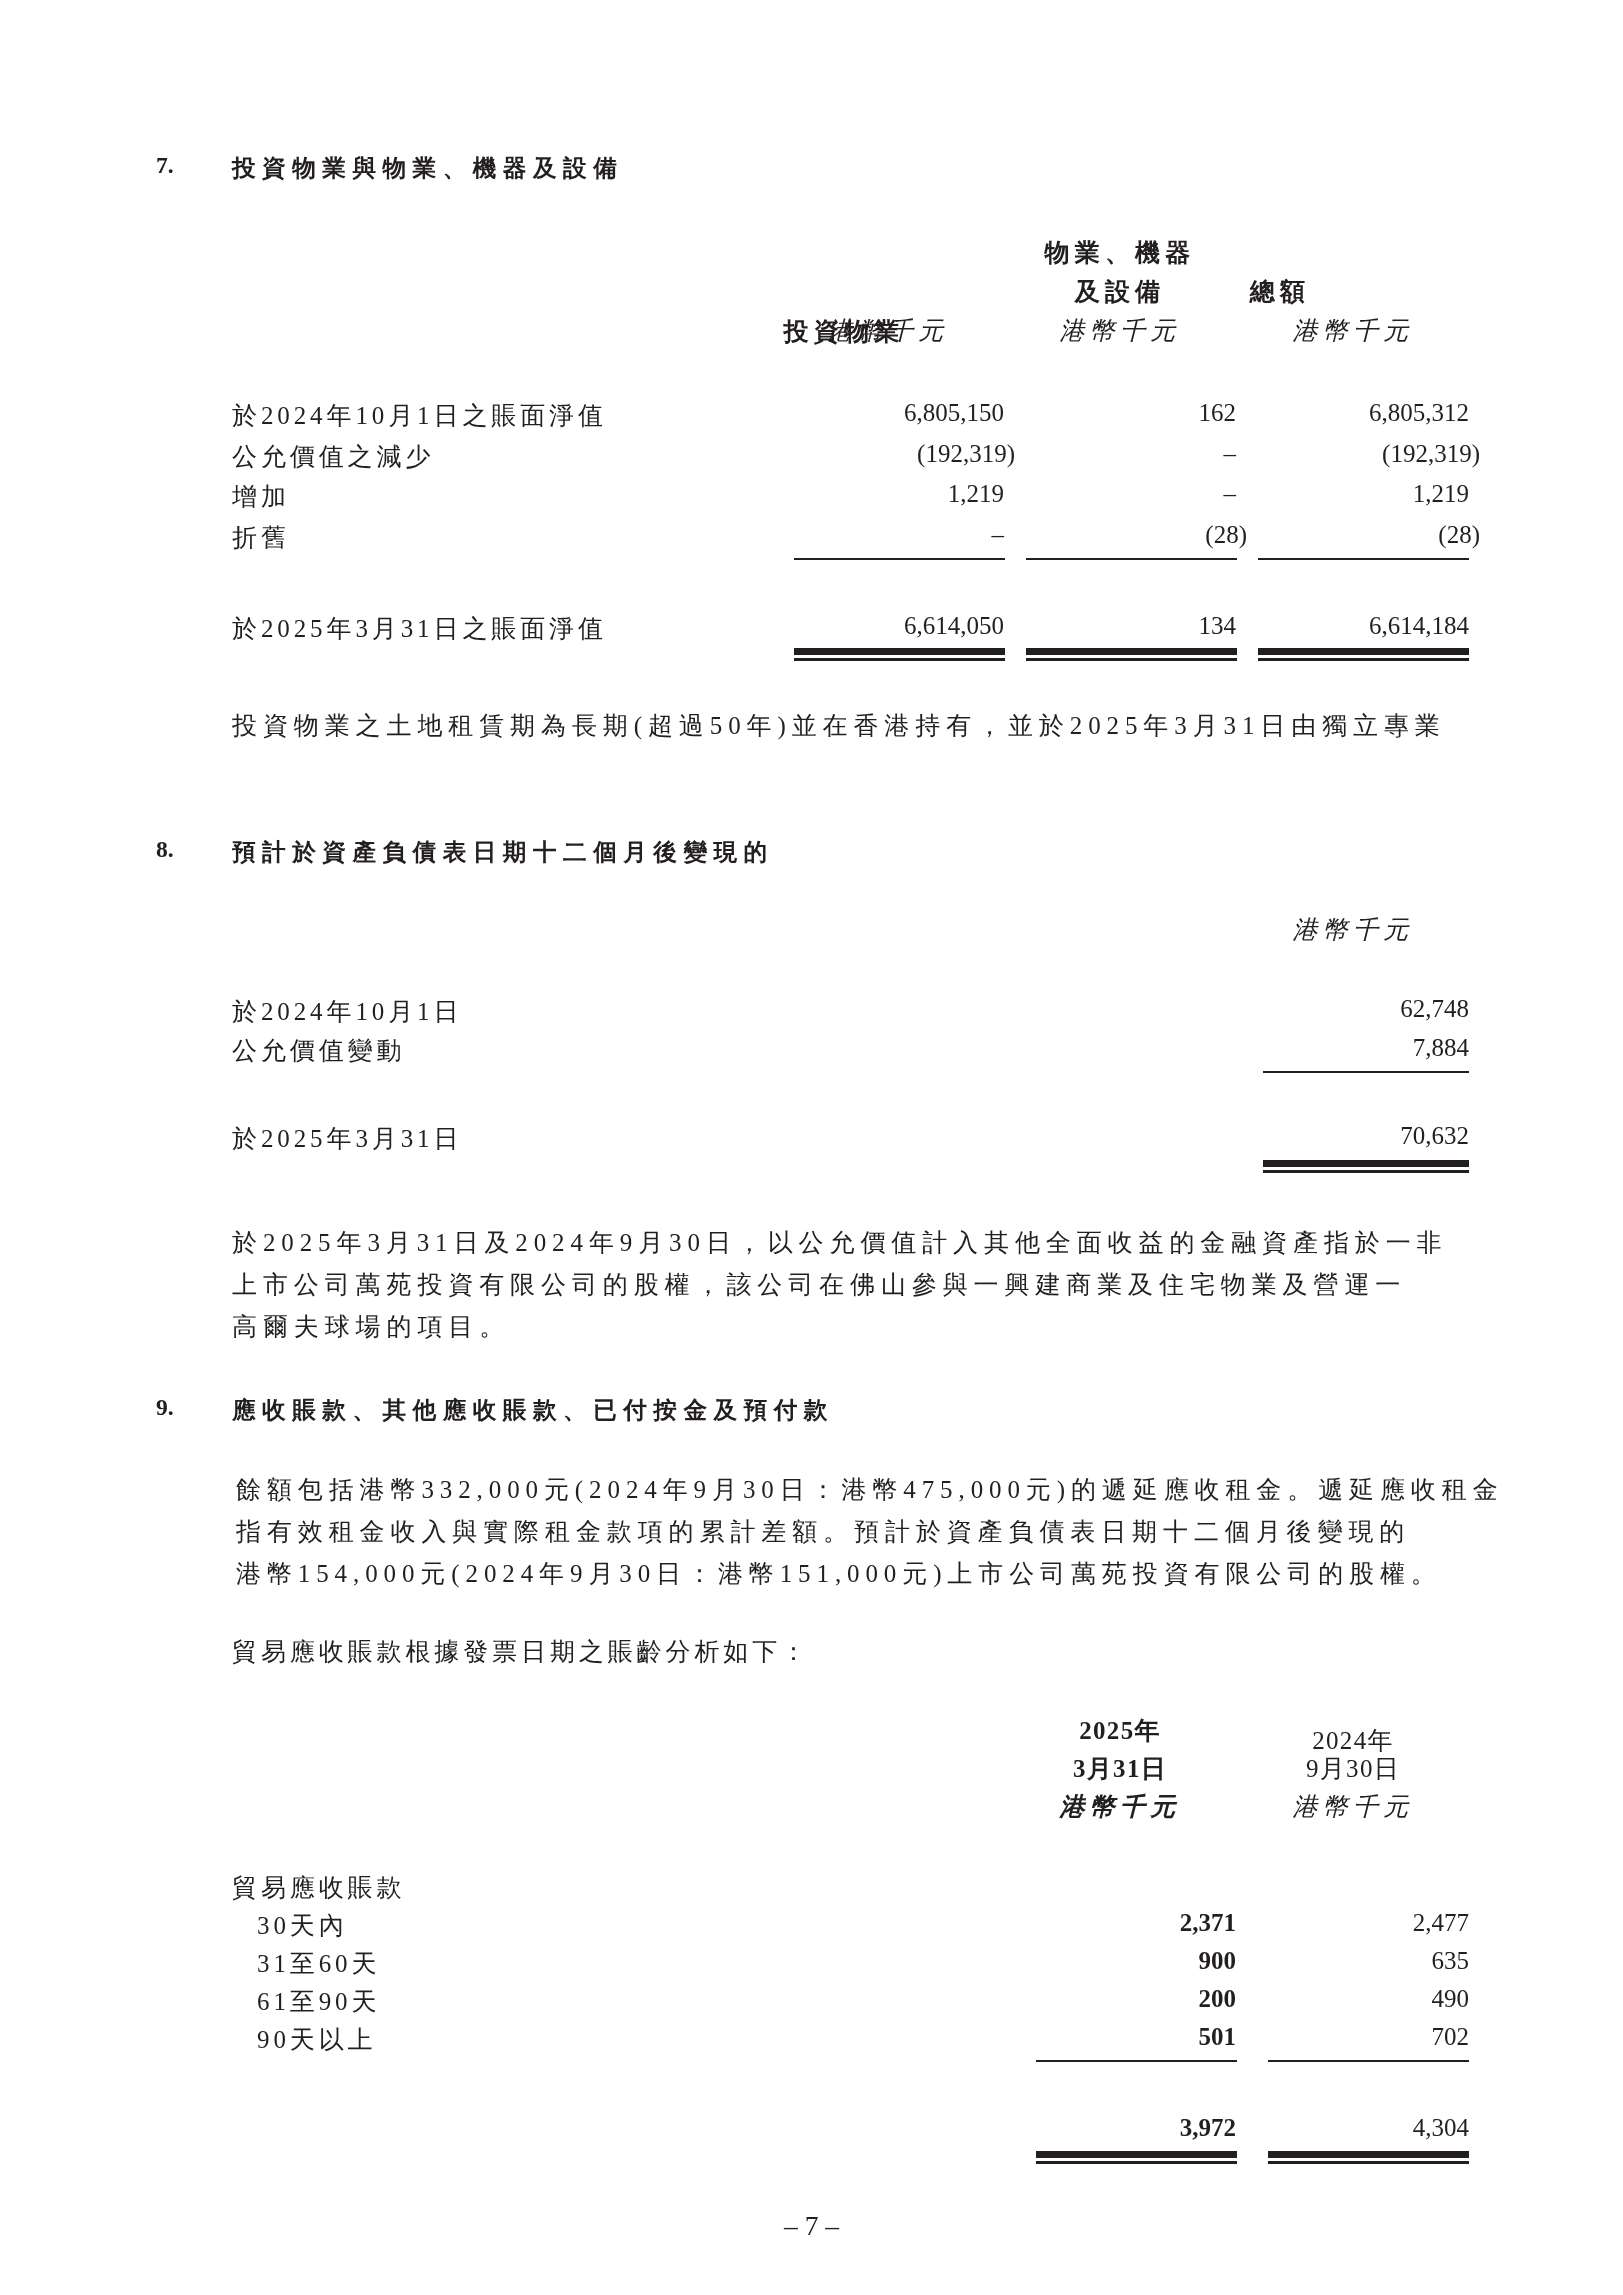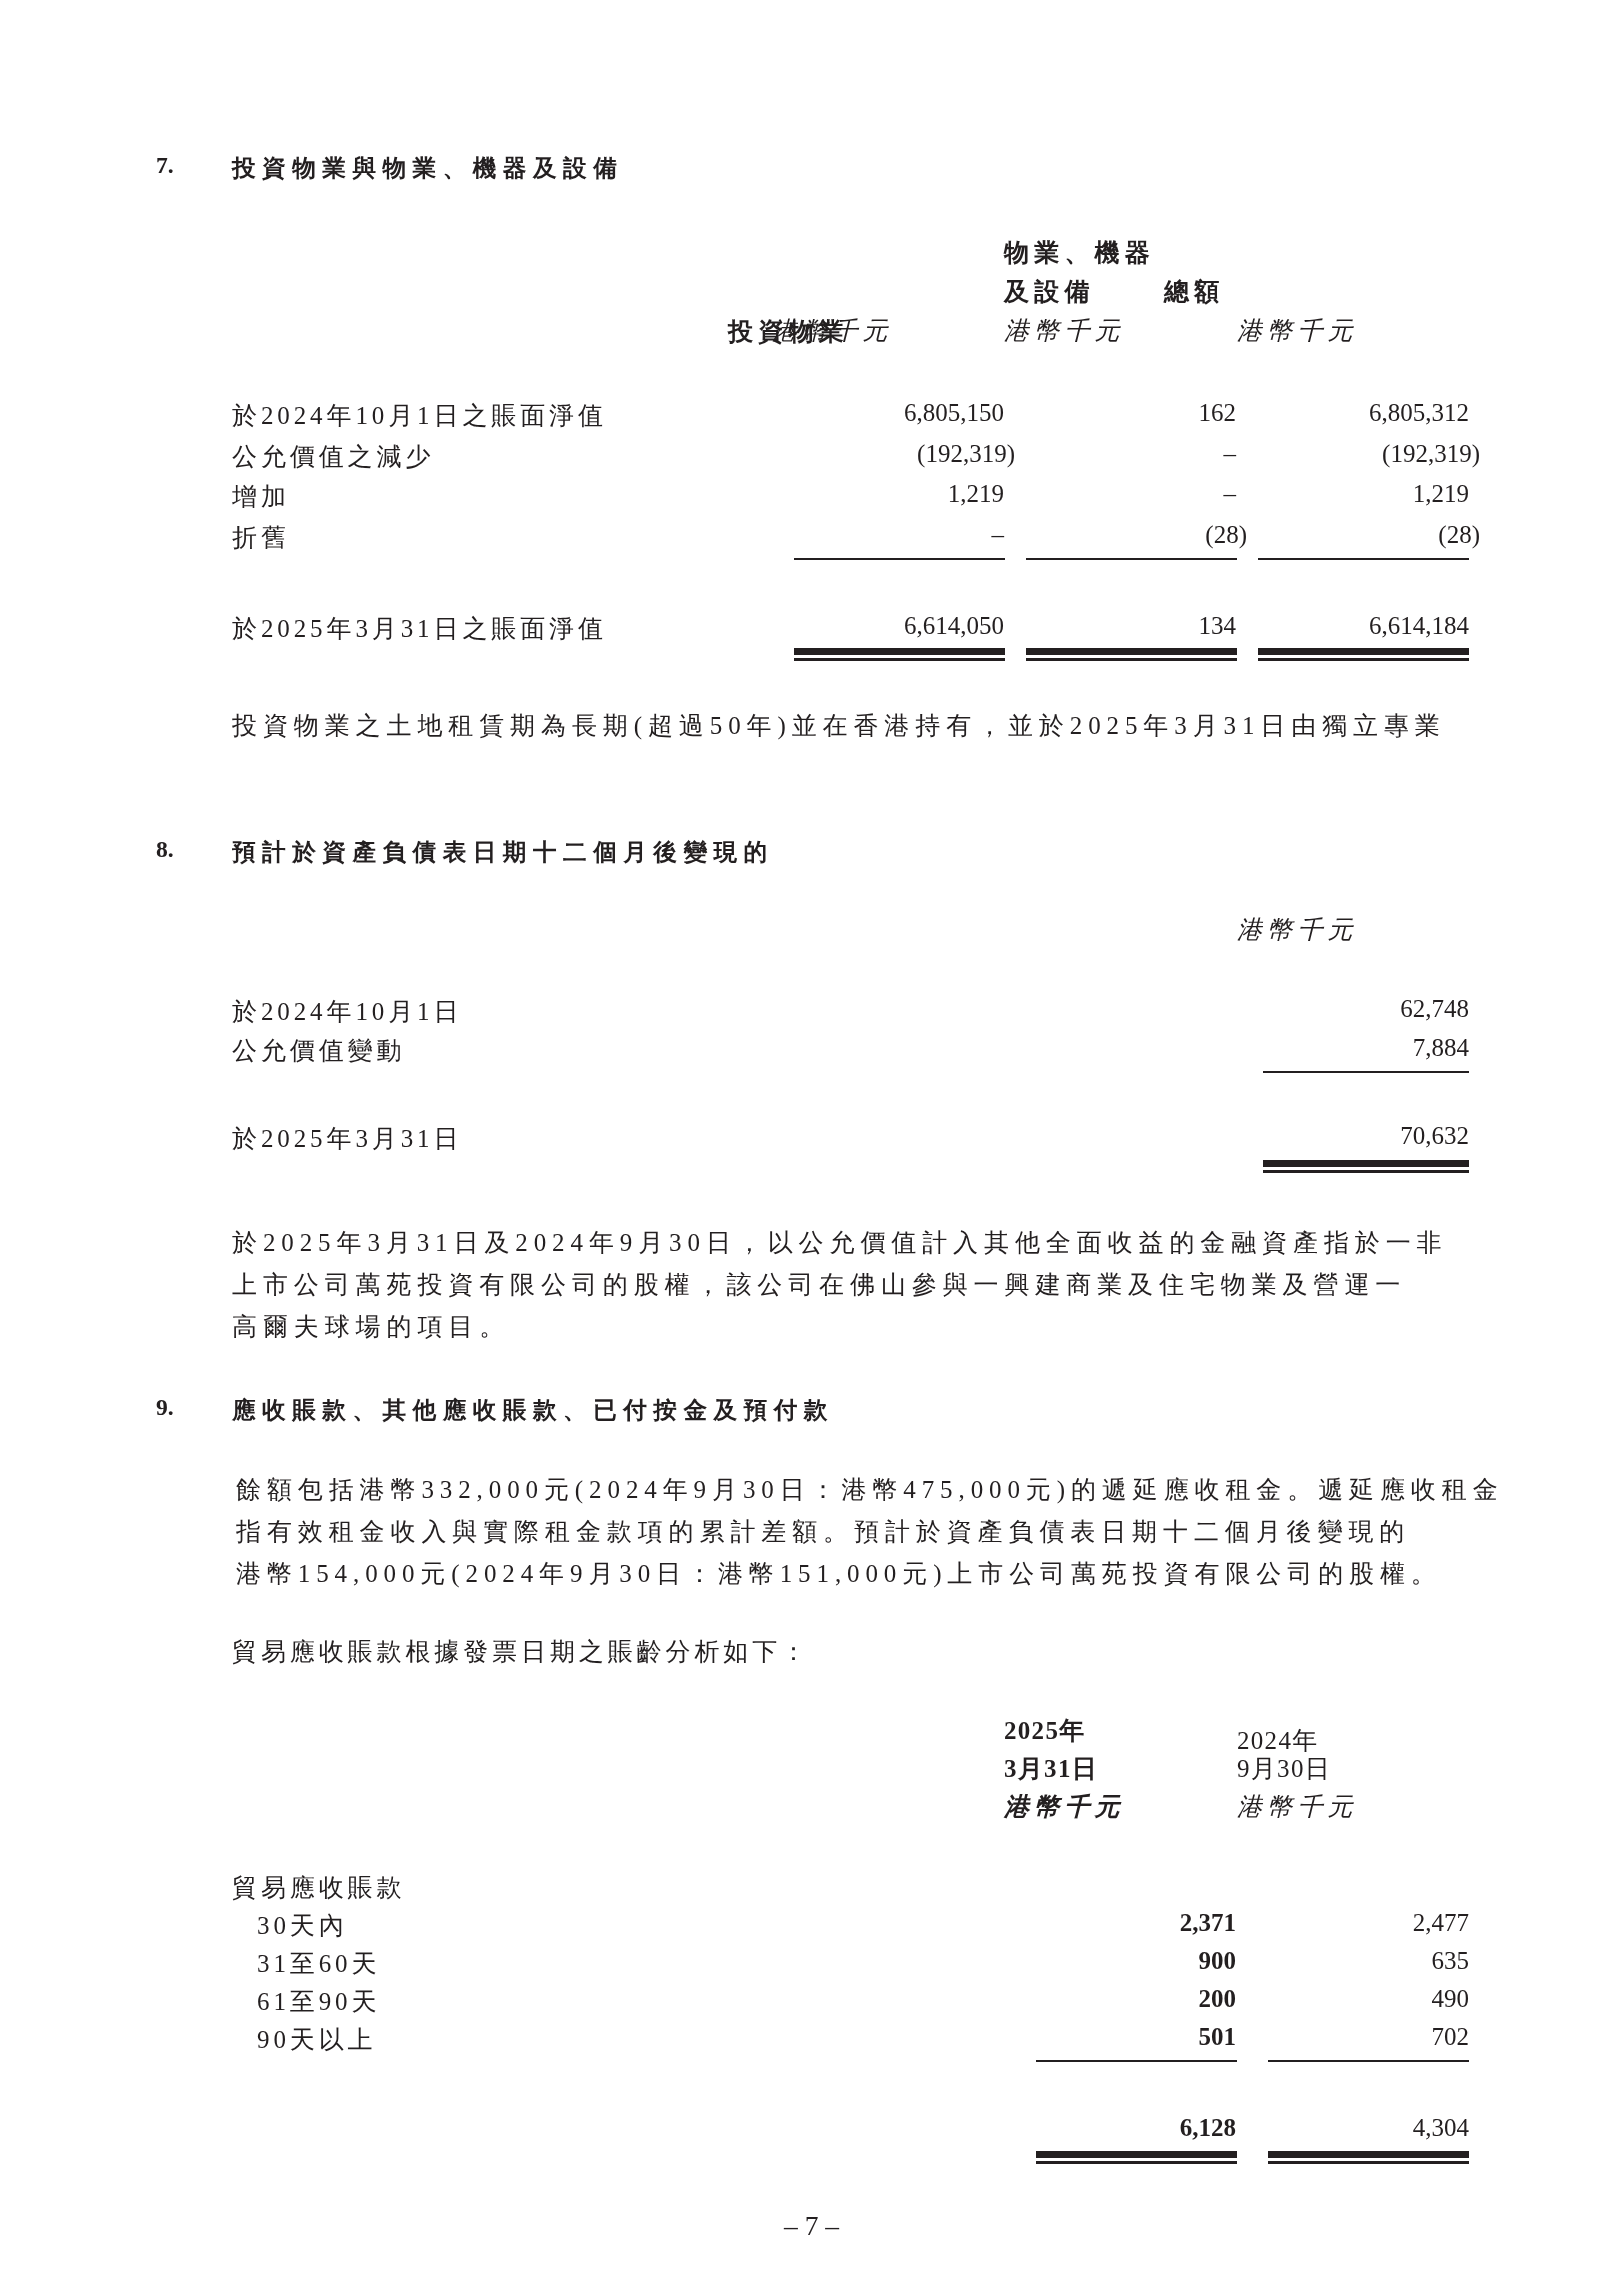--- a/index.html
+++ b/index.html
@@ -7,21 +7,21 @@
     width:1623px; height:2295px; position:relative; overflow:hidden;
     font-family:"Liberation Serif","DejaVu Serif",serif; color:#231f20;
   }
   .abs { position:absolute; }
   .sec-num { font-weight:bold; font-size:23.6px; left:156px; }
   .sec-title { font-weight:bold; font-size:23.6px; left:232px; letter-spacing:6.5px; }
   .txt { font-size:25px; letter-spacing:3.9px; white-space:nowrap; }
   .num { font-size:25px; text-align:right; white-space:nowrap; }
   .bold { font-weight:bold; }
   .ital { font-style:italic; }
-  .hdr { font-size:25px; text-align:left; white-space:nowrap; letter-spacing:5.2px; }
+  .hdr { font-size:25px; text-align:center; white-space:nowrap; letter-spacing:5.2px; }
   .line1 { position:absolute; height:2px; background:#231f20; }
   .dbl-thick { position:absolute; height:6.5px; background:#231f20; }
   .dbl-thin { position:absolute; height:2.6px; background:#231f20; }
   .para { font-size:25px; letter-spacing:5.9px; line-height:42px; width:1243px; text-align:justify; }
   .para div { white-space:nowrap; }
 </style>
 </head>
 <body>
 
 <div class="abs sec-num" style="top:152px;">7.</div>
@@ -131,21 +131,21 @@
 <div class="abs num bold" style="top:1985px; left:1004px; width:232px;">200</div>
 <div class="abs num" style="top:1985px; left:1237px; width:232px;">490</div>
 
 <div class="abs txt" style="top:2023px; left:257px;">90天以上</div>
 <div class="abs num bold" style="top:2023px; left:1004px; width:232px;">501</div>
 <div class="abs num" style="top:2023px; left:1237px; width:232px;">702</div>
 
 <div class="line1" style="top:2060px; left:1036px; width:201px;"></div>
 <div class="line1" style="top:2060px; left:1268px; width:201px;"></div>
 
-<div class="abs num bold" style="top:2114px; left:1004px; width:232px;">6,128</div>
+<div class="abs num bold" style="top:2114px; left:1004px; width:232px;">3,972</div>
 <div class="abs num" style="top:2114px; left:1237px; width:232px;">4,304</div>
 
 <div class="dbl-thick" style="top:2151px; left:1036px; width:201px;"></div>
 <div class="dbl-thin" style="top:2161px; left:1036px; width:201px;"></div>
 <div class="dbl-thick" style="top:2151px; left:1268px; width:201px;"></div>
 <div class="dbl-thin" style="top:2161px; left:1268px; width:201px;"></div>
 
 <div class="abs" style="top:2210px; left:746px; width:131px; text-align:center; font-size:27.5px; white-space:nowrap;">– 7 –</div>
 
 

